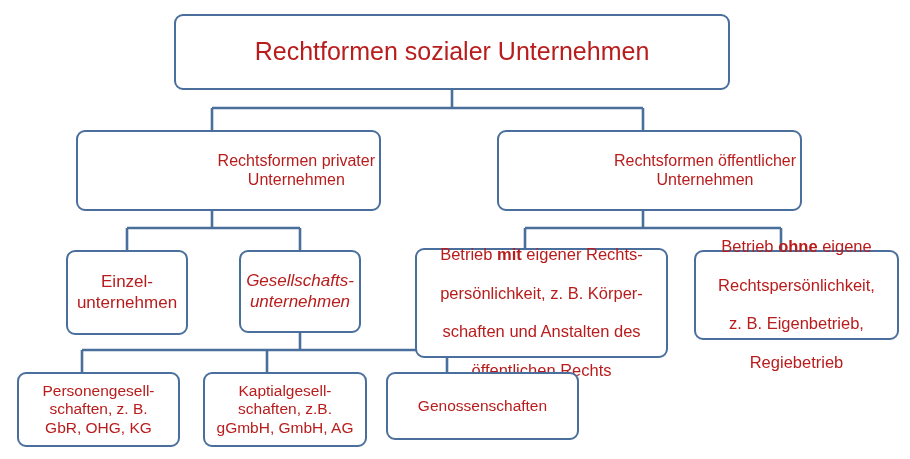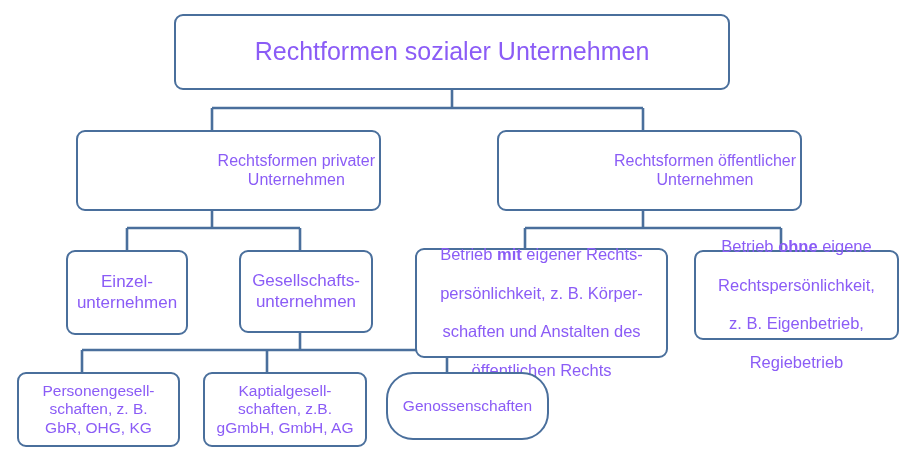--- a/index.html
+++ b/index.html
@@ -26,21 +26,21 @@
   .node {
     position: absolute;
     box-sizing: border-box;
     border: 2px solid #4a6f9c;
     border-radius: 9px;
     background: #ffffff;
     display: flex;
     align-items: center;
     justify-content: center;
     text-align: center;
-    color: #8b5cf6;
+    color: #b91c1c;
     line-height: 1.18;
     z-index: 2;
   }
   .node .txt {
     display: block;
     padding: 0 4px;
     white-space: pre-line;
   }
   .lvl-root  { font-size: 25px; }
   .lvl-two   { font-size: 16px; justify-content: flex-end; }
@@ -93,21 +93,21 @@
   <div class="node lvl-two" style="left:497px; top:130px; width:305px; height:81px;">
     <span class="txt">Rechtsformen öffentlicher
 Unternehmen</span>
   </div>
 
   <div class="node lvl-three" style="left:66px; top:250px; width:122px; height:85px;">
     <span class="txt">Einzel-
 unternehmen</span>
   </div>
 
-  <div class="node lvl-three" style="left:239px; top:250px; width:134px; height:83px;">
+  <div class="node lvl-three" style="left:239px; top:250px; width:122px; height:83px;font-style:italic;">
     <span class="txt">Gesellschafts-
 unternehmen</span>
   </div>
 
   <div class="node lvl-desc" style="left:415px; top:248px; width:253px; height:110px;">
     <span class="txt">
       <span>Betrieb </span><b>mit</b><span> eigener Rechts-</span><br>
       <span>persönlichkeit, z. B. Körper-</span><br>
       <span>schaften und Anstalten des</span><br>
       <span>öffentlichen Rechts</span>
@@ -128,17 +128,17 @@
 schaften, z. B.
 GbR, OHG, KG</span>
   </div>
 
   <div class="node lvl-four" style="left:203px; top:372px; width:164px; height:75px;">
     <span class="txt">Kaptialgesell-
 schaften, z.B.
 gGmbH, GmbH, AG</span>
   </div>
 
-  <div class="node lvl-four-single" style="left:386px; top:372px; width:163px; height:68px;border-radius:27px;">
+  <div class="node lvl-four-single" style="left:386px; top:372px; width:193px; height:68px;">
     <span class="txt">Genossenschaften</span>
   </div>
 
 </div>
 
 </body></html>

